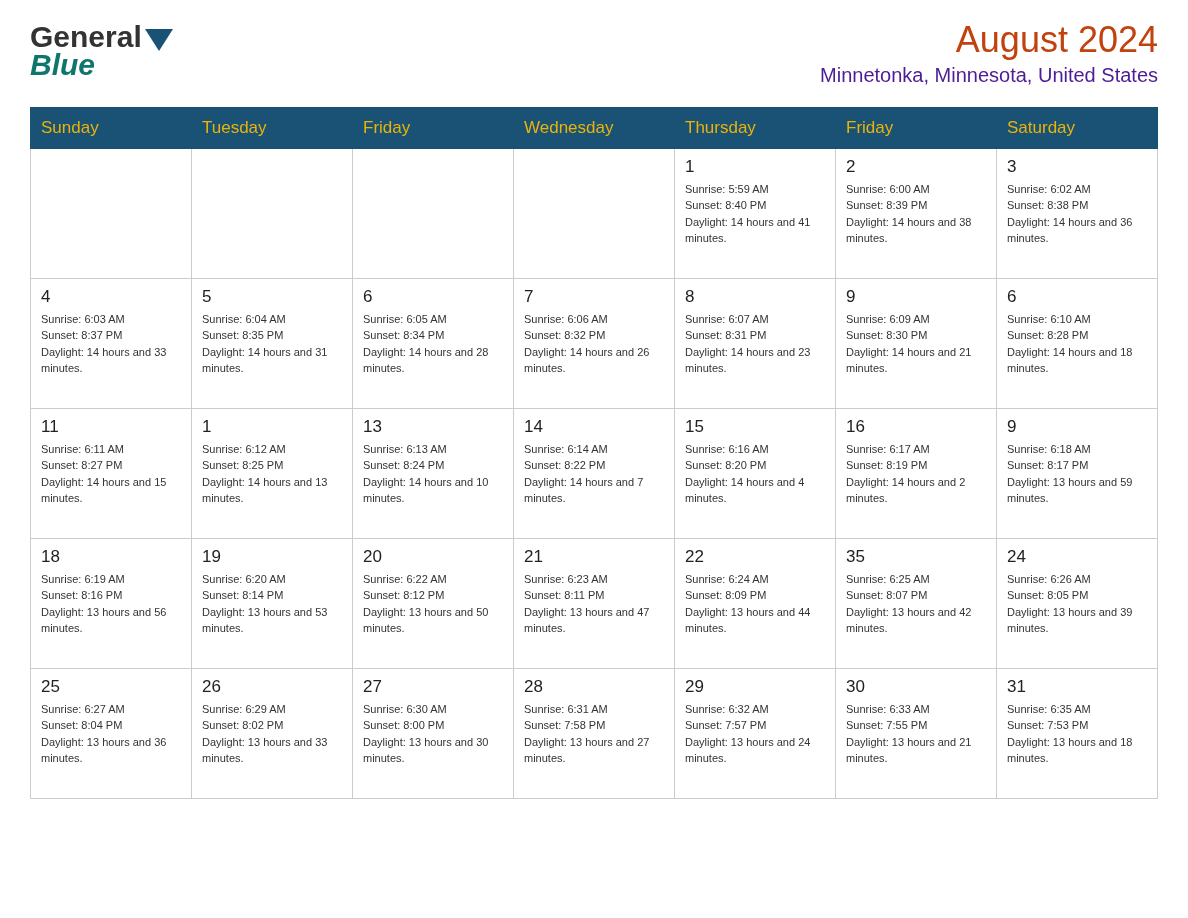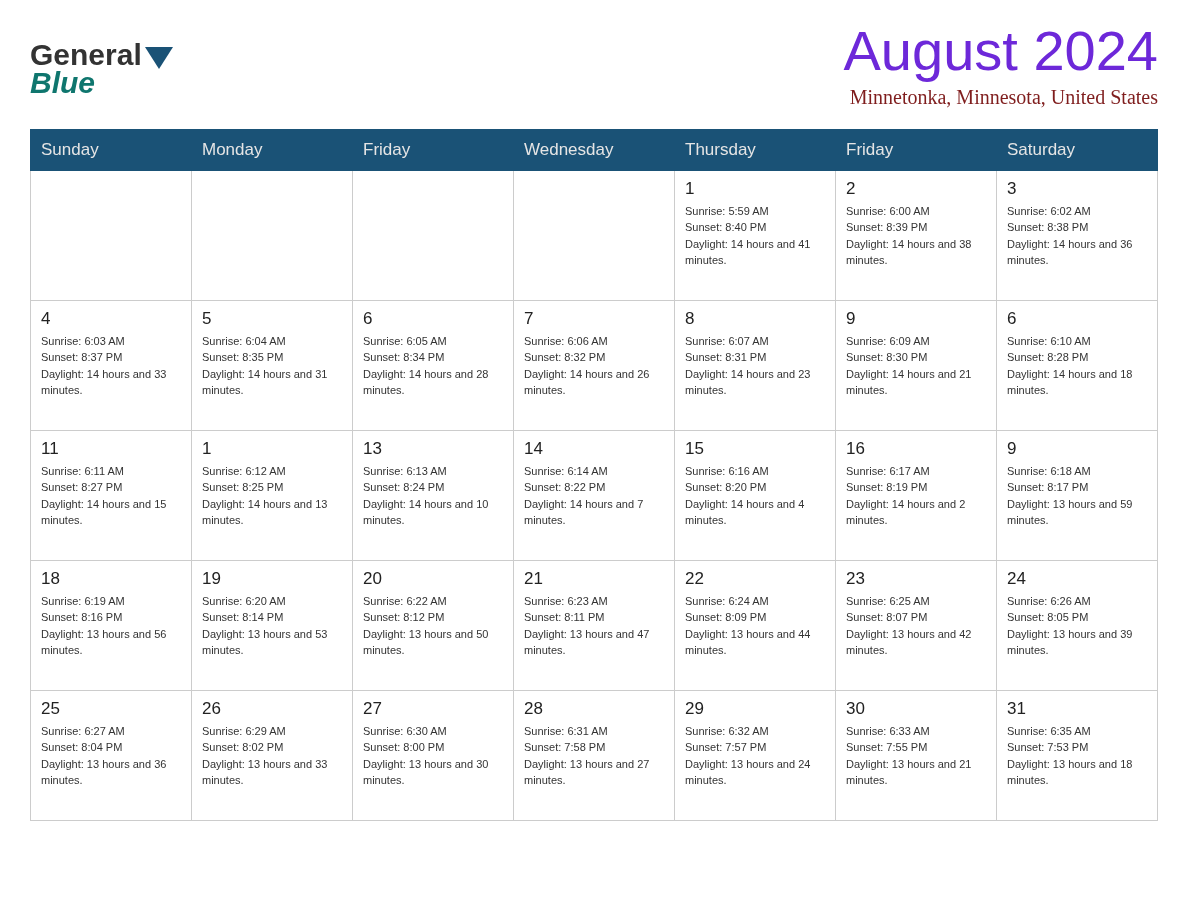--- a/index.html
+++ b/index.html
@@ -13,39 +13,38 @@
     .header {
       display: flex;
       justify-content: space-between;
       align-items: flex-start;
       margin-bottom: 20px;
     }
     .title-section {
       text-align: right;
     }
     .month-title {
-      font-size: 56px;
+      font-size: 36px;
       font-weight: 300;
-      color: #6d28d9;
+      color: #c2410c;
       line-height: 1.1;
     }
     .location {
       font-size: 20px;
-      color: #7f1d1d;
+      color: #4c1d95;
       margin-top: 4px;
-      font-family: Liberation Serif, serif;
     }
     .calendar {
       width: 100%;
       border-collapse: collapse;
       border: 1px solid #aaa;
     }
     .calendar th {
       background-color: #1a5276;
-      color: #e5e5e5;
+      color: #eab308;
       text-align: left;
       padding: 10px 10px;
       font-size: 17px;
       font-weight: normal;
       border: 1px solid #1a5276;
     }
     .calendar td {
       vertical-align: top;
       padding: 8px 10px;
       border: 1px solid #ccc;
@@ -66,21 +65,20 @@
       font-size: 11px;
       color: #333;
       line-height: 1.5;
     }
     .empty-cell {
       background: #f9f9f9;
     }
     .logo-wrapper {
       display: flex;
       flex-direction: column;
-      margin-top: 18px;
     }
     .logo-top-row {
       display: flex;
       align-items: center;
     }
     .general-text {
       font-size: 30px;
       font-weight: bold;
       color: #333;
     }
@@ -115,21 +113,21 @@
   <div class="title-section">
     <div class="month-title">August 2024</div>
     <div class="location">Minnetonka, Minnesota, United States</div>
   </div>
 </div>
 
 <table class="calendar">
   <thead>
     <tr>
     <th>Sunday</th>
-        <th>Monday</th>
+        <th>Tuesday</th>
         <th>Friday</th>
         <th>Wednesday</th>
         <th>Thursday</th>
         <th>Friday</th>
         <th>Saturday</th>
       </tr>
   </thead>
   <tbody id="calendar-body">
   <tr>
         <td class="empty-cell"></td>
@@ -224,21 +222,21 @@
         </td>
         <td>
           <span class="day-number">21</span>
           <div class="day-info">Sunrise: 6:23 AM<br>Sunset: 8:11 PM<br>Daylight: 13 hours and 47 minutes.</div>
         </td>
         <td>
           <span class="day-number">22</span>
           <div class="day-info">Sunrise: 6:24 AM<br>Sunset: 8:09 PM<br>Daylight: 13 hours and 44 minutes.</div>
         </td>
         <td>
-          <span class="day-number">23</span>
+          <span class="day-number">35</span>
           <div class="day-info">Sunrise: 6:25 AM<br>Sunset: 8:07 PM<br>Daylight: 13 hours and 42 minutes.</div>
         </td>
         <td>
           <span class="day-number">24</span>
           <div class="day-info">Sunrise: 6:26 AM<br>Sunset: 8:05 PM<br>Daylight: 13 hours and 39 minutes.</div>
         </td>
       </tr>
       <tr>
         <td>
           <span class="day-number">25</span>

